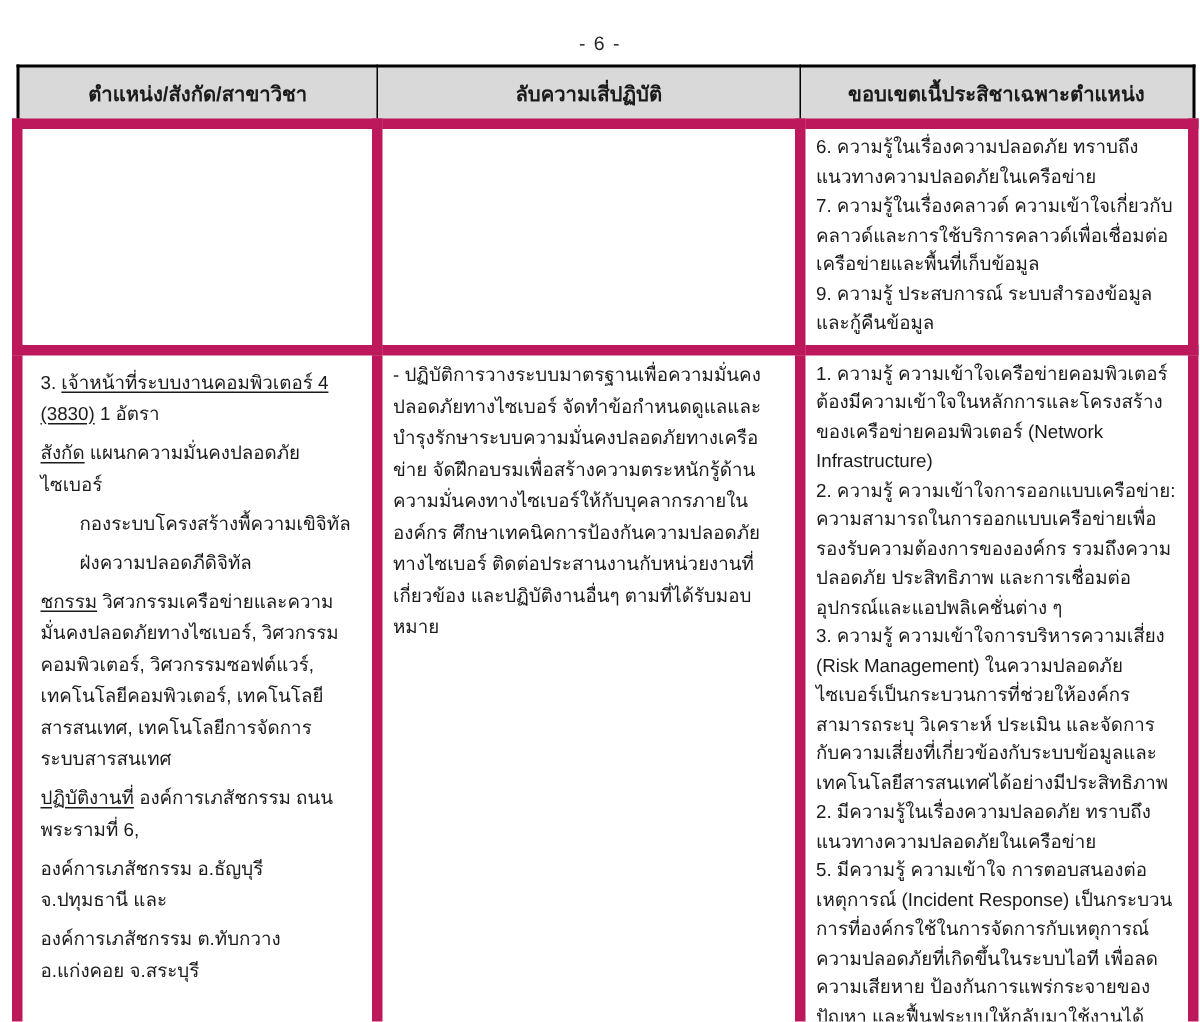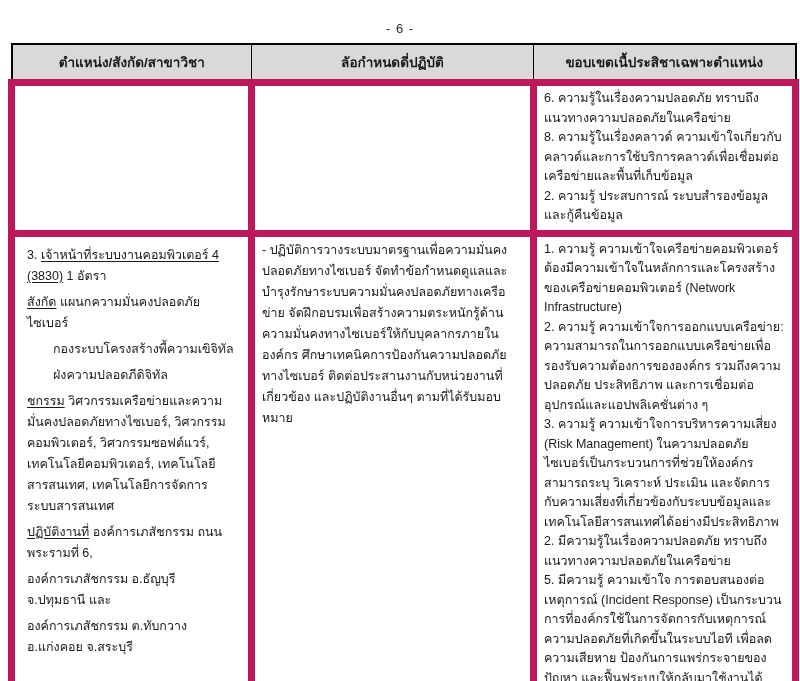--- a/index.html
+++ b/index.html
@@ -70,32 +70,32 @@
 
   <table class="doc-table">
     <colgroup>
       <col class="c1">
         <col class="c2">
         <col class="c3">
     </colgroup>
     <thead>
       <tr>
         <th>ตำแหน่ง/สังกัด/สาขาวิชา</th>
-        <th>ลัอกำหนดดี่ปฏิบัติ</th>
+        <th>ลับความเสี่ปฏิบัติ</th>
         <th>ขอบเขตเนื้ประสิชาเฉพาะตำแหน่ง</th>
       </tr>
     </thead>
     <tbody>
       <tr class="row-continuation">
         <td class="cell-position"></td>
         <td class="cell-duties"></td>
         <td class="cell-scope">
           <div class="scope-item">6. ความรู้ในเรื่องความปลอดภัย ทราบถึงแนวทางความปลอดภัยในเครือข่าย</div>
-          <div class="scope-item">8. ความรู้ในเรื่องคลาวด์ ความเข้าใจเกี่ยวกับคลาวด์และการใช้บริการคลาวด์เพื่อเชื่อมต่อเครือข่ายและพื้นที่เก็บข้อมูล</div>
-          <div class="scope-item">2. ความรู้ ประสบการณ์ ระบบสำรองข้อมูลและกู้คืนข้อมูล</div>
+          <div class="scope-item">7. ความรู้ในเรื่องคลาวด์ ความเข้าใจเกี่ยวกับคลาวด์และการใช้บริการคลาวด์เพื่อเชื่อมต่อเครือข่ายและพื้นที่เก็บข้อมูล</div>
+          <div class="scope-item">9. ความรู้ ประสบการณ์ ระบบสำรองข้อมูลและกู้คืนข้อมูล</div>
         </td>
       </tr>
       <tr class="row-position">
         <td class="cell-position">
           <div class="line"><span>3. </span><span class="u">เจ้าหน้าที่ระบบงานคอมพิวเตอร์ 4 (3830)</span><span> 1 อัตรา</span></div>
           <div class="line"><span class="u">สังกัด</span><span> แผนกความมั่นคงปลอดภัยไซเบอร์</span></div>
           <div class="line indent">กองระบบโครงสร้างพื้ความเขิจิทัล</div>
           <div class="line indent">ฝ่งความปลอดภีดิจิทัล</div>
           <div class="line"><span class="u">ชกรรม</span><span> วิศวกรรมเครือข่ายและความมั่นคงปลอดภัยทางไซเบอร์, วิศวกรรมคอมพิวเตอร์, วิศวกรรมซอฟต์แวร์, เทคโนโลยีคอมพิวเตอร์, เทคโนโลยีสารสนเทศ, เทคโนโลยีการจัดการระบบสารสนเทศ</span></div>
           <div class="line"><span class="u">ปฏิบัติงานที่</span><span> องค์การเภสัชกรรม ถนนพระรามที่ 6,</span></div>

